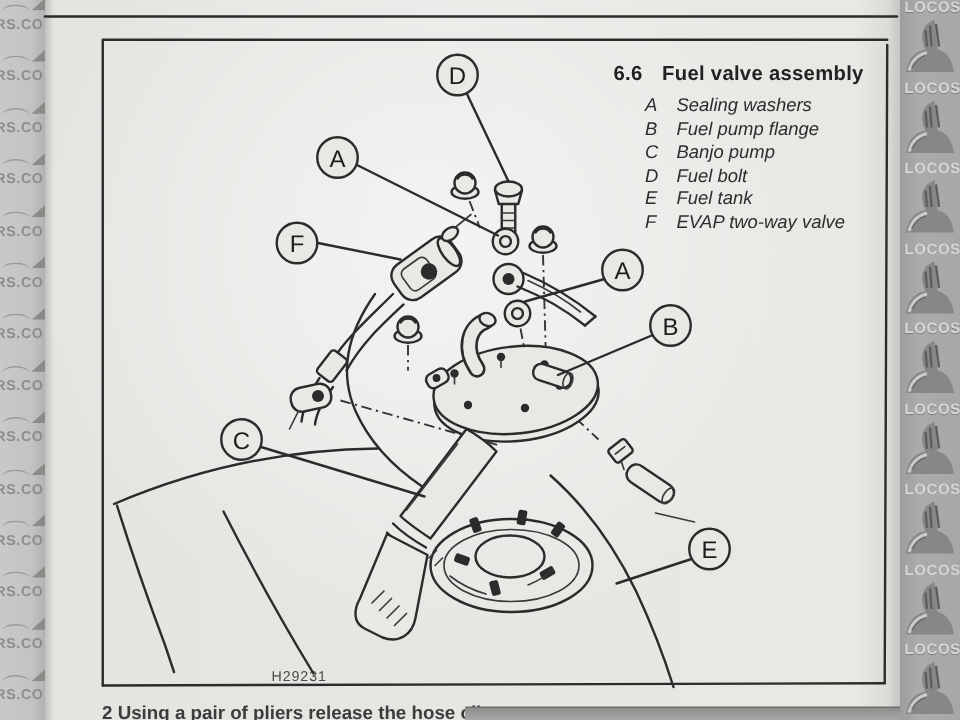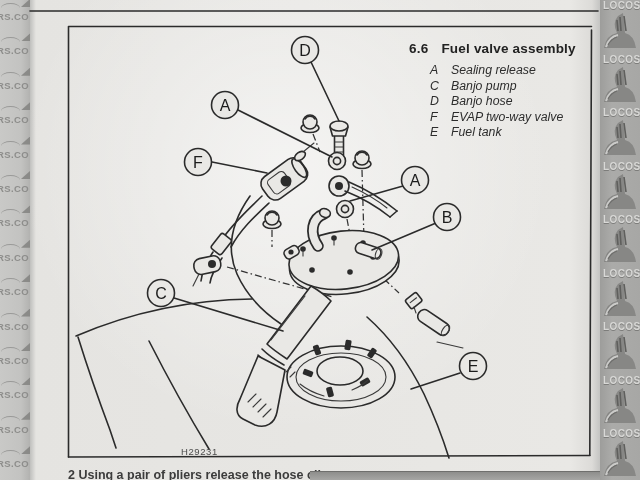--- a/index.html
+++ b/index.html
@@ -149,25 +149,26 @@
   </div>
 </div>
 
   <div id="page">
 
     <div id="section-header">
       <span class="num">6.6</span><span>Fuel valve assembly</span>
     </div>
 
     <div id="legend">
-      <div class="legend-row"><span class="legend-key">A</span><span>Sealing release</span></div>
+      <div class="legend-row"><span class="legend-key">A</span><span>Sealing washers</span></div>
+      <div class="legend-row"><span class="legend-key">B</span><span>Fuel pump flange</span></div>
       <div class="legend-row"><span class="legend-key">C</span><span>Banjo pump</span></div>
-      <div class="legend-row"><span class="legend-key">D</span><span>Banjo hose</span></div>
+      <div class="legend-row"><span class="legend-key">D</span><span>Fuel bolt</span></div>
+      <div class="legend-row"><span class="legend-key">E</span><span>Fuel tank</span></div>
       <div class="legend-row"><span class="legend-key">F</span><span>EVAP two-way valve</span></div>
-      <div class="legend-row"><span class="legend-key">E</span><span>Fuel tank</span></div>
     </div>
 
     <div id="figure-code">H29231</div>
     <div id="footer-text">2 Using a pair of pliers release the hose clip</div>
     <div id="photo-edge"></div>
   </div>
 
   <svg id="figure-svg" width="640" height="480" viewBox="0 0 640 480">
 
     <g>

